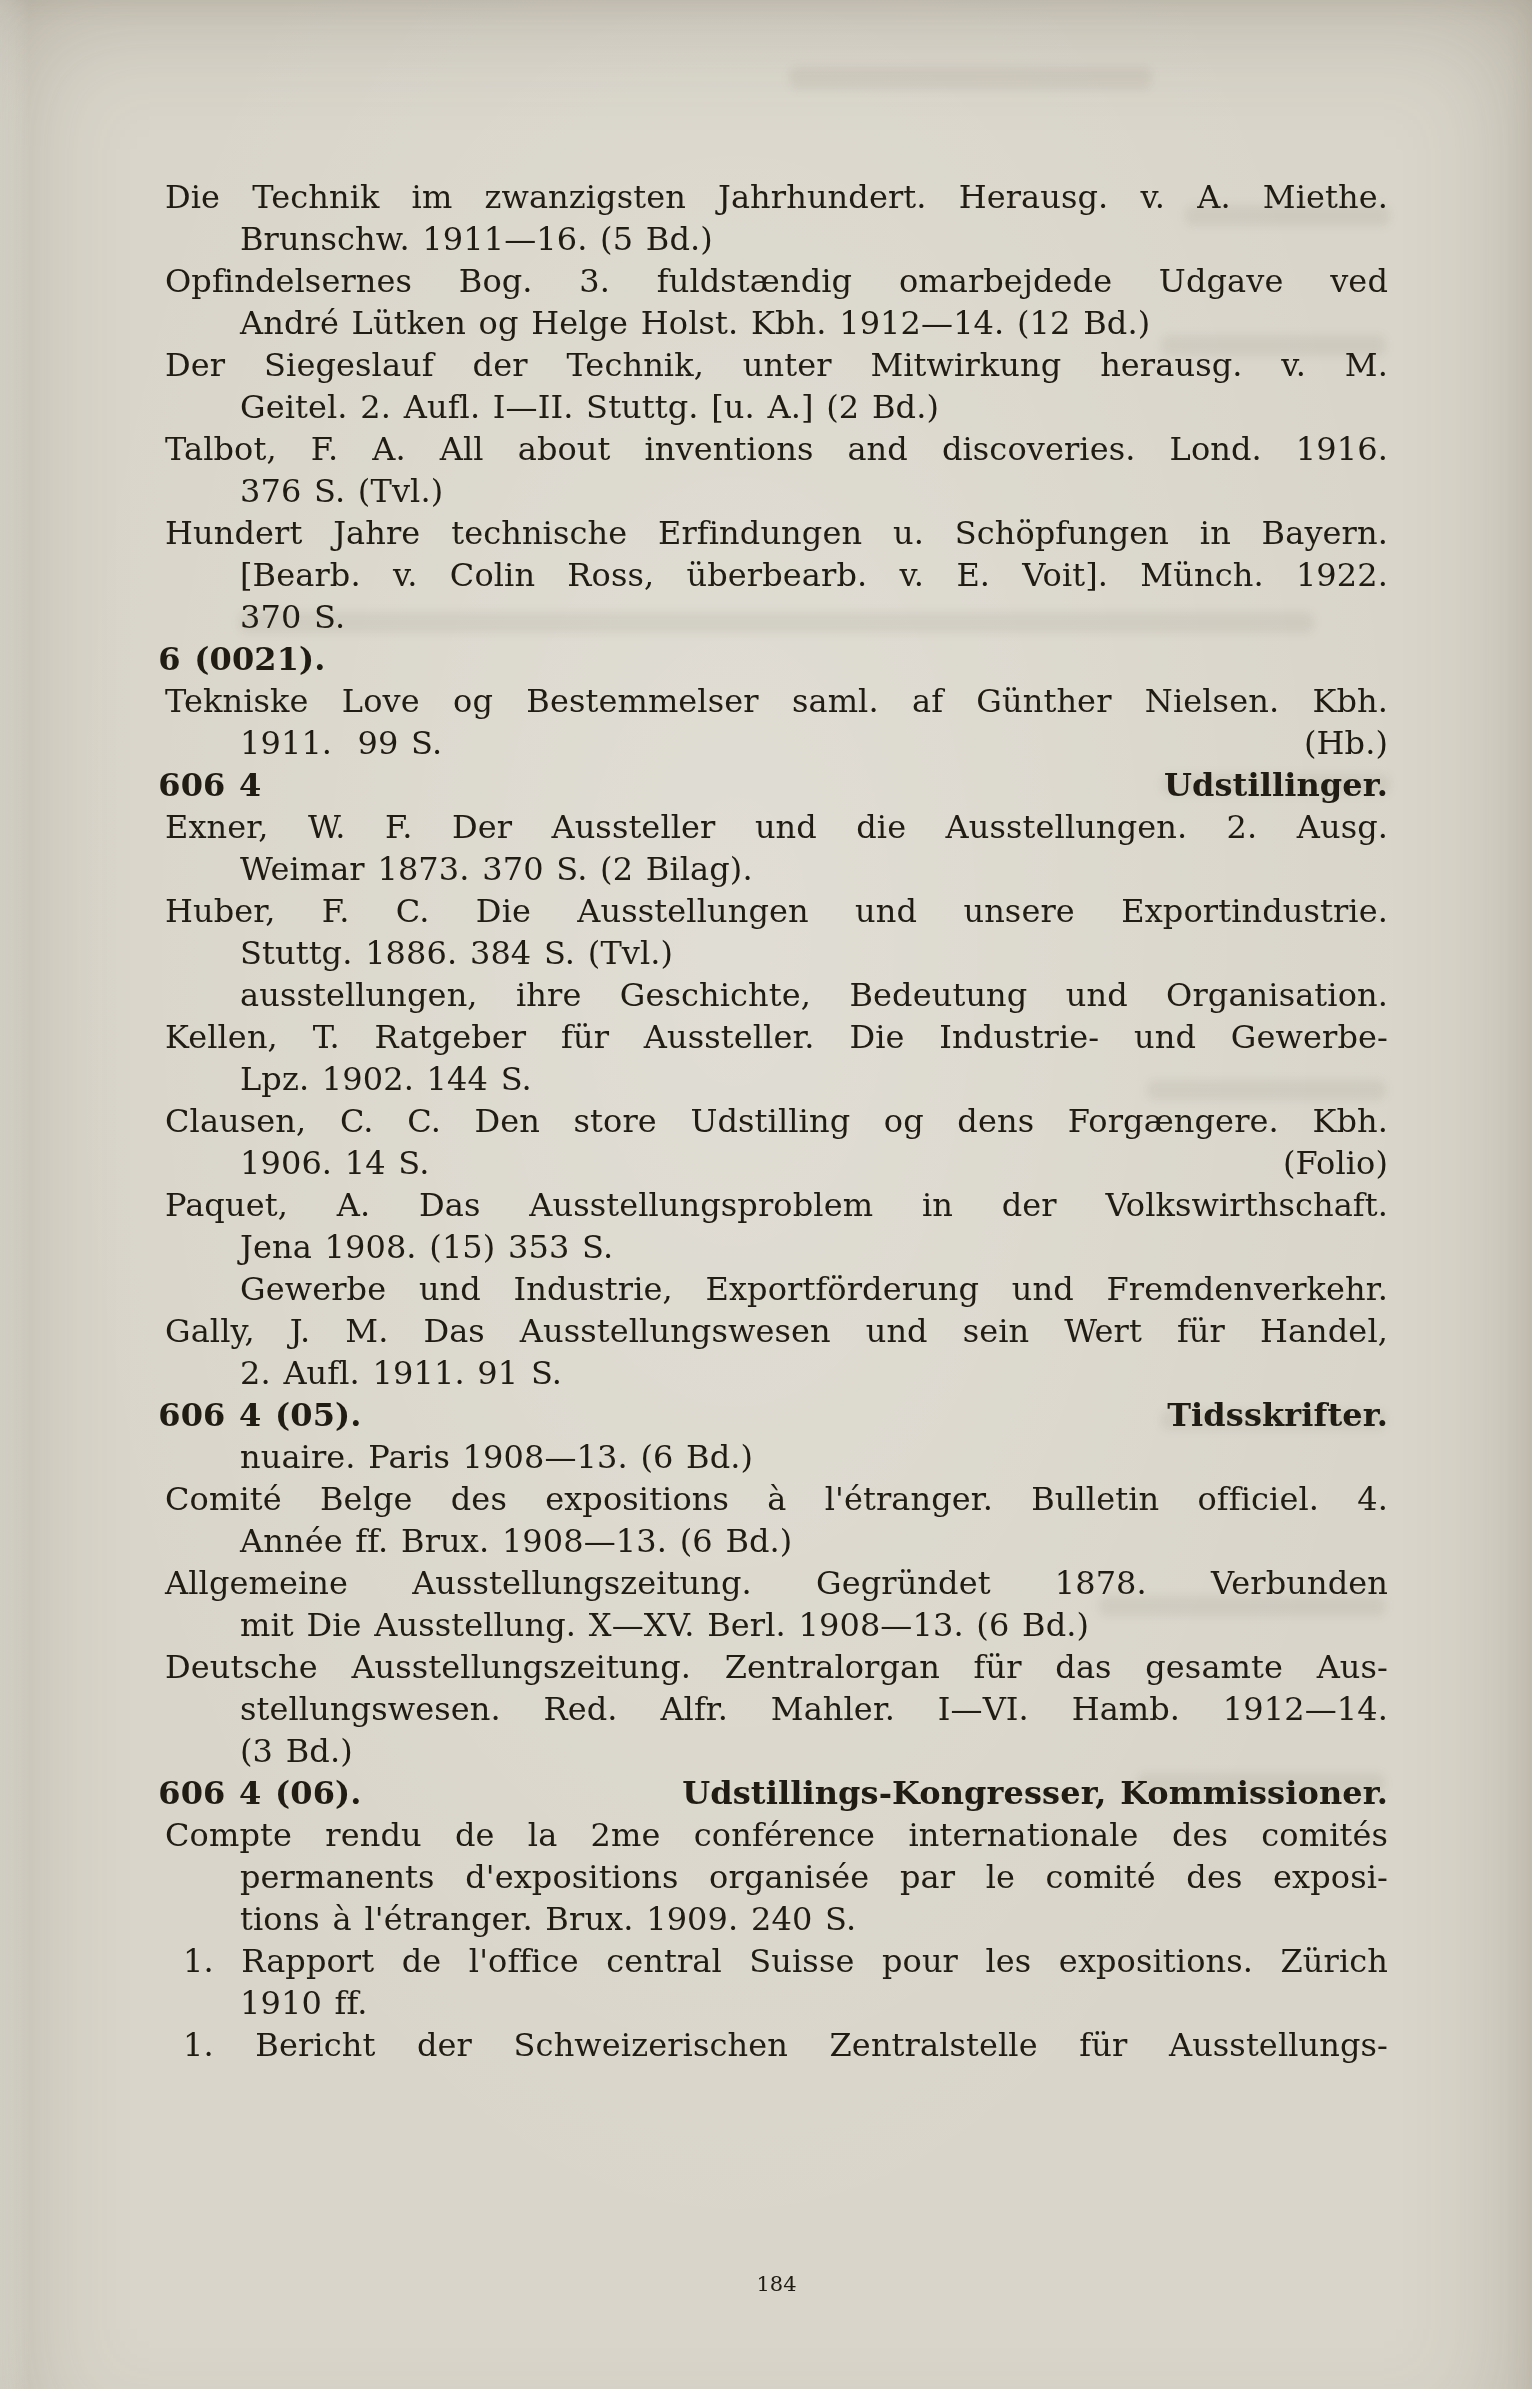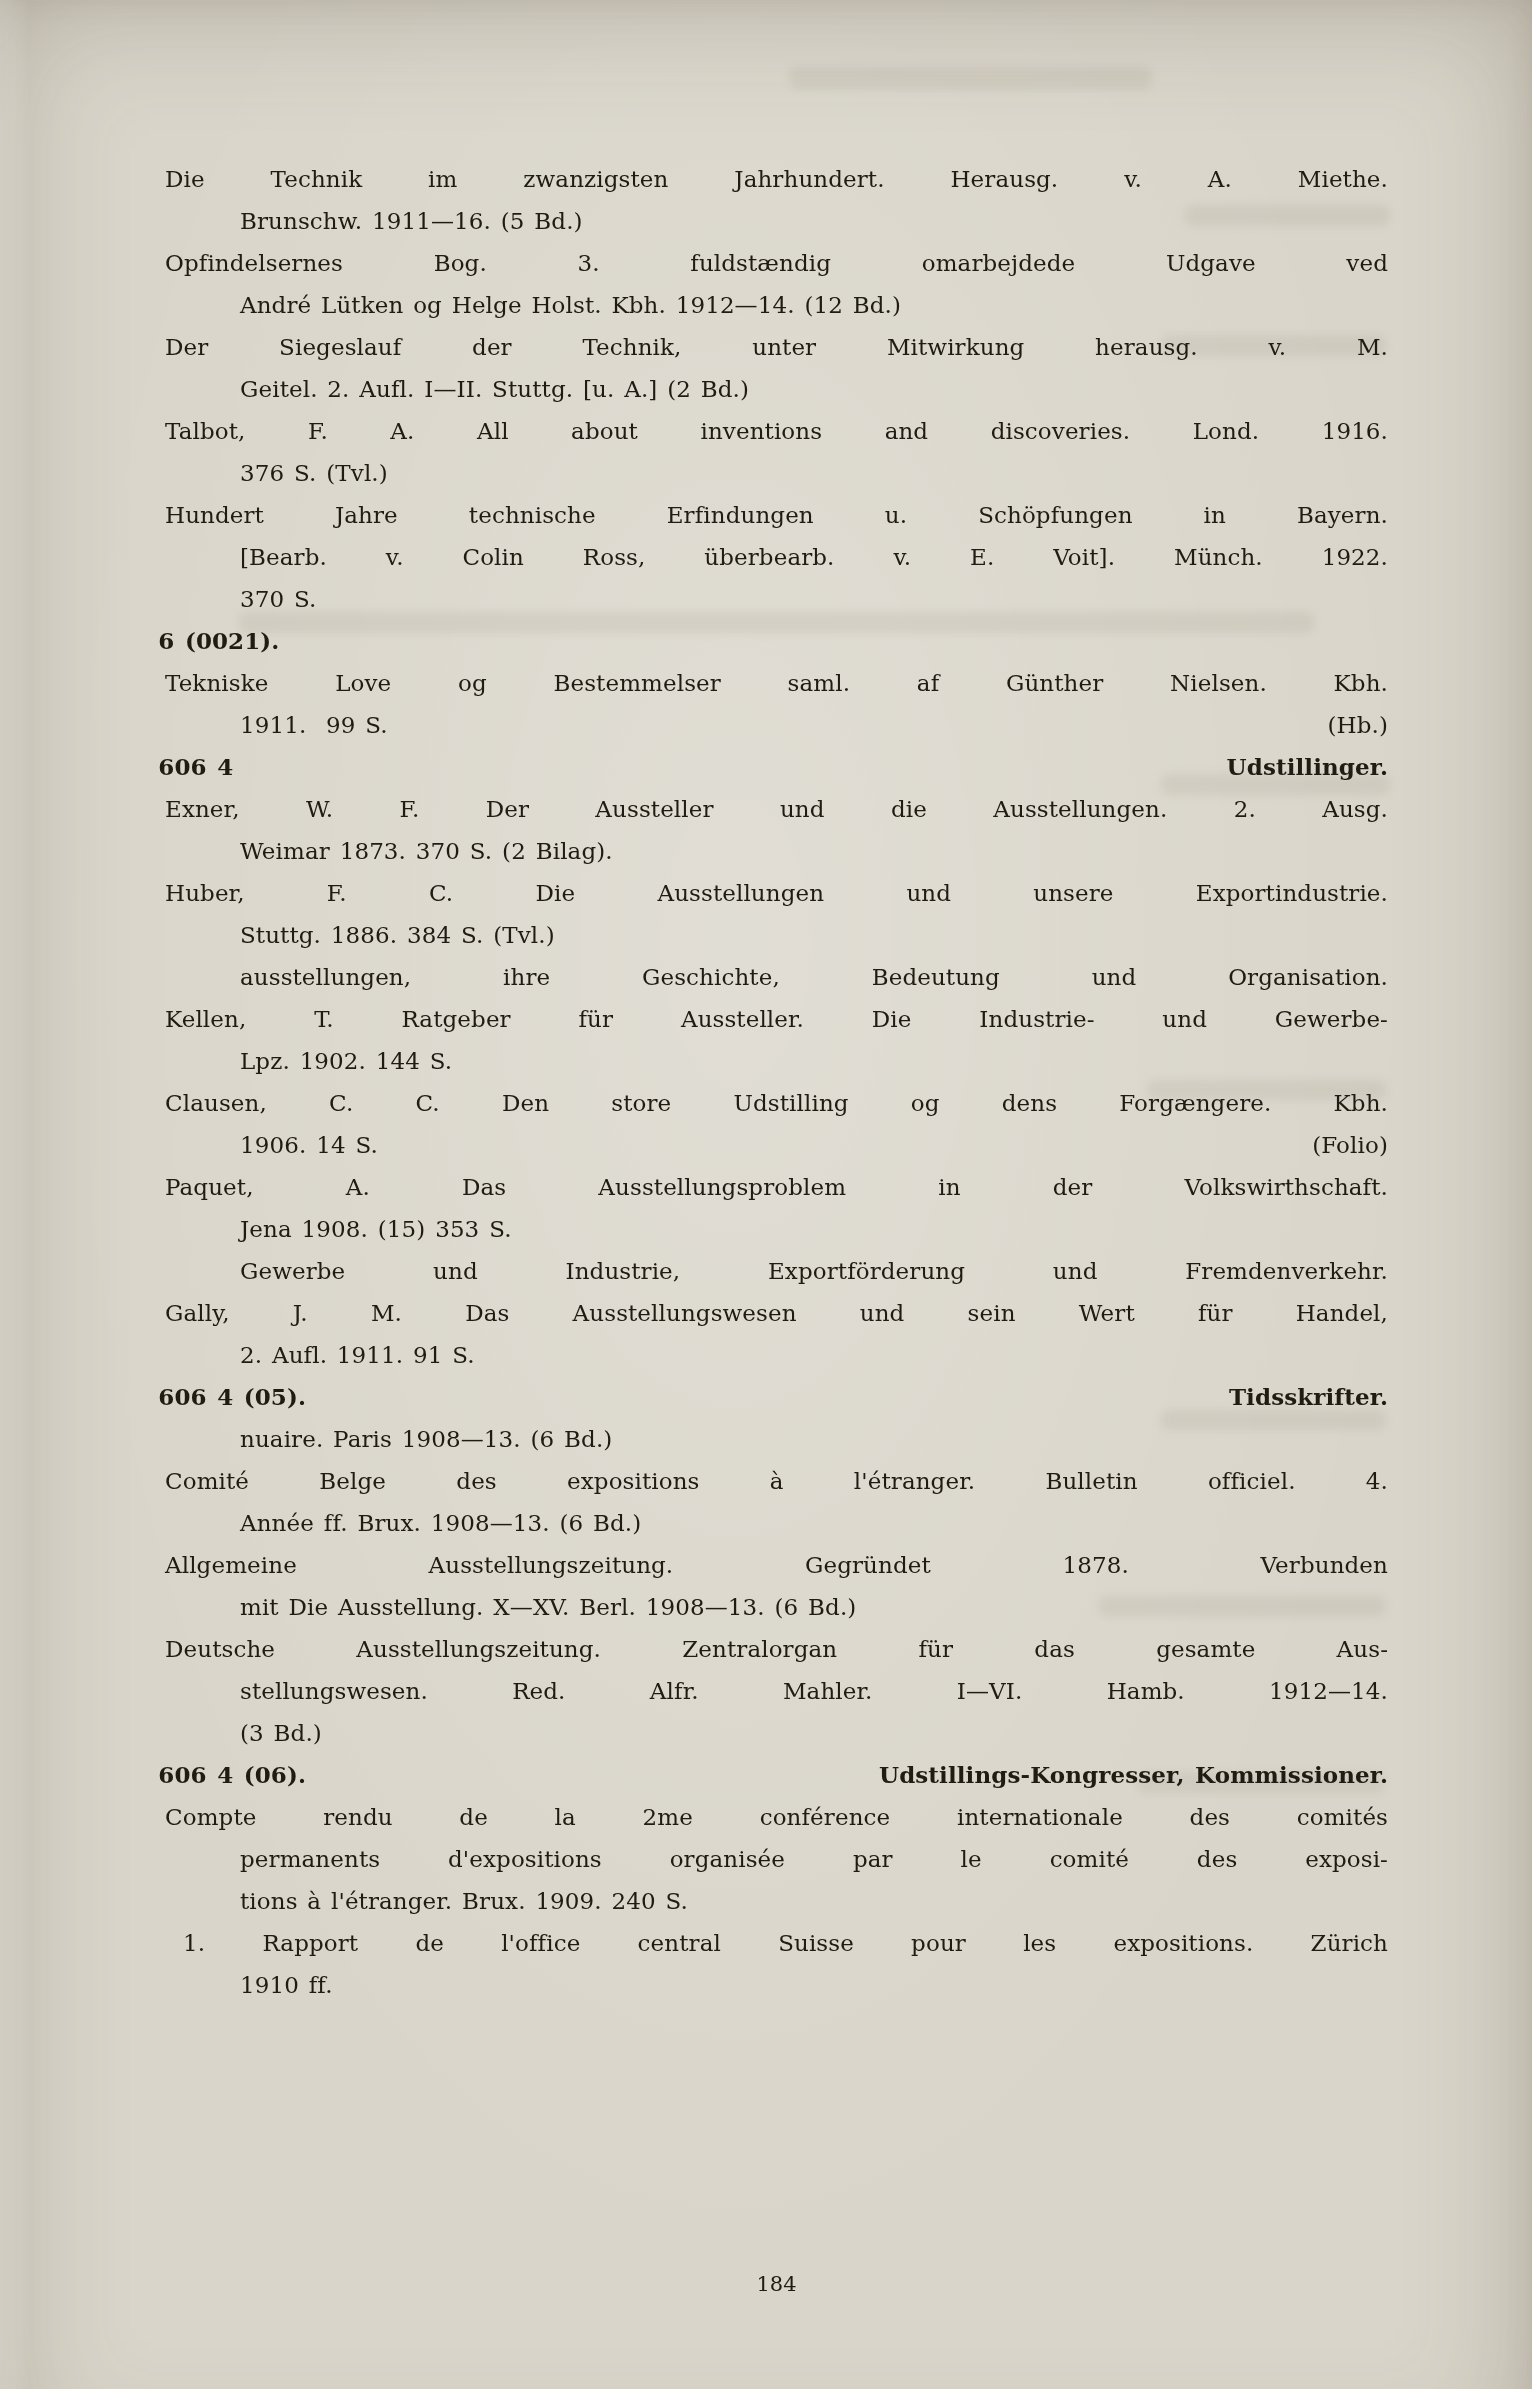--- a/index.html
+++ b/index.html
@@ -26,22 +26,22 @@
     position: absolute; inset: 0; pointer-events: none;
     background: radial-gradient(ellipse at 48% 38%, rgba(255,255,255,0.20), rgba(255,255,255,0) 62%);
   }
   .ghost {
     position: absolute; pointer-events: none;
     background: rgba(100,92,72,0.085);
     border-radius: 8.6px;
     filter: blur(4.3px);
   }
   .text-block {
-    position: absolute; left: 165px; top: 158px; width: 1223px;
-    font-size: 23px; line-height: 42px;
+    position: absolute; left: 165px; top: 176px; width: 1223px;
+    font-size: 32px; line-height: 42px;
     word-spacing: 2.4px; letter-spacing: 0.1px;
   }
   .line { min-height: 42px; }
   .line.first { padding-left: 0; }
   .line.cont  { padding-left: 75px; }
   .line.num   { padding-left: 18px; }
   .line.head  { font-weight: bold; margin-left: -6.7px; }
   .line.just  { text-align: justify; text-align-last: justify; }
   .line b { font-weight: normal; }
   .rt { float: right; }
@@ -106,19 +106,20 @@
       <div class="line cont"><span>mit Die Ausstellung. X—XV. Berl. 1908—13. (6 Bd.)</span></div>
       <div class="line first just"><span>Deutsche Ausstellungszeitung. Zentralorgan für das gesamte Aus-</span></div>
       <div class="line cont just"><span>stellungswesen. Red. Alfr. Mahler. I—VI. Hamb. 1912—14.</span></div>
       <div class="line cont"><span>(3 Bd.)</span></div>
       <div class="line head"><span class="rt">Udstillings-Kongresser, Kommissioner.</span><span>606 4 (06).</span></div>
       <div class="line first just"><span>Compte rendu de la 2me conférence internationale des comités</span></div>
       <div class="line cont just"><span>permanents d'expositions organisée par le comité des exposi-</span></div>
       <div class="line cont"><span>tions à l'étranger. Brux. 1909. 240 S.</span></div>
       <div class="line num just"><span>1. Rapport de l'office central Suisse pour les expositions. Zürich</span></div>
       <div class="line cont"><span>1910 ff.</span></div>
+      <div class="line num just"><span>1. Bericht der Schweizerischen Zentralstelle für Ausstellungs-</span></div>
     </div>
 
   <div class="page-number">184</div>
 
   <div class="vignette"></div>
 </div>
 
 
 </body></html>

